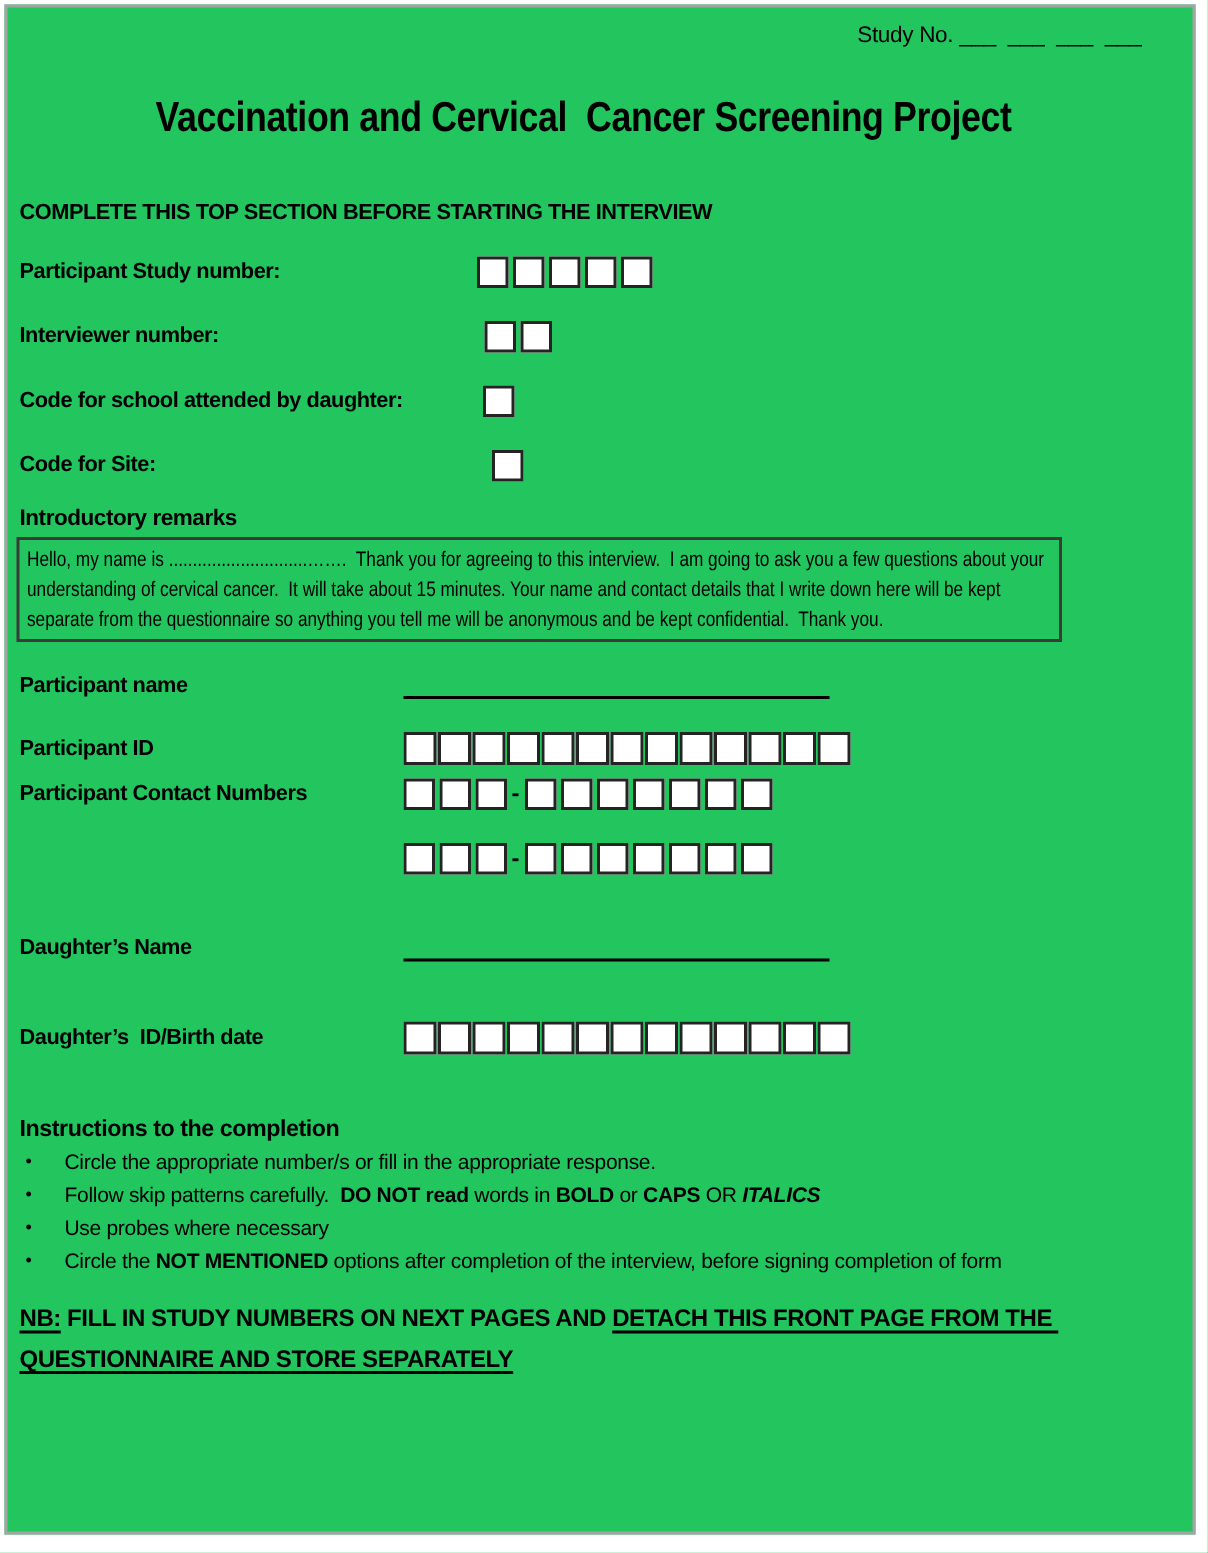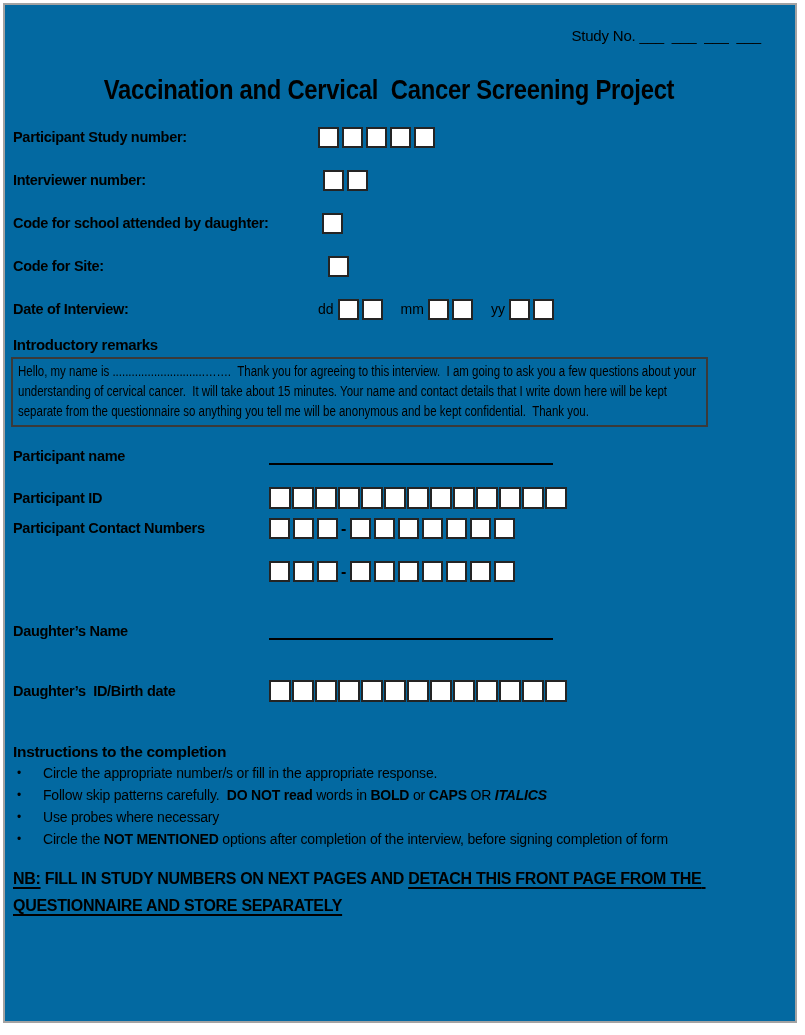--- a/index.html
+++ b/index.html
@@ -12,22 +12,22 @@
     color: #000;
   }
   .page {
     position: absolute;
     left: 3px;
     top: 3px;
     width: 794px;
     height: 1020px;
     border: 2px solid #a3a3a3;
     box-sizing: border-box;
-    background: #0369a1;
-    padding: 22px 30px 0 8px;
+    background: #22c55e;
+    padding: 10px 30px 0 8px;
     overflow: hidden;
   }
   .study-no {
     text-align: right;
     font-size: 15px;
     padding-right: 4px;
     white-space: pre;
     letter-spacing: -0.2px;
   }
   .title {
@@ -159,20 +159,21 @@
 </style>
 </head>
 <body>
 
 <div class="page">
 
   <div class="study-no">Study No. ___  ___  ___  ___</div>
 
   <div class="title">Vaccination and Cervical  Cancer Screening Project</div>
 
+  <div class="section-header">COMPLETE THIS TOP SECTION BEFORE STARTING THE INTERVIEW</div>
 
   <div class="frow top">
     <div class="flabel">Participant Study number:</div>
     <div class="boxgroup">
         <div class="cbox"></div>
         <div class="cbox"></div>
         <div class="cbox"></div>
         <div class="cbox"></div>
         <div class="cbox"></div>
       </div>
@@ -193,38 +194,20 @@
       </div>
   </div>
 
   <div class="frow top">
     <div class="flabel">Code for Site:</div>
     <div class="boxgroup" style="margin-left:10px">
         <div class="cbox"></div>
       </div>
   </div>
 
-  <div class="frow top">
-    <div class="flabel">Date of Interview:</div>
-    <span class="date-label">dd</span>
-    <div class="boxgroup pairgap">
-        <div class="cbox"></div>
-        <div class="cbox"></div>
-      </div>
-    <span class="date-label date-gap">mm</span>
-    <div class="boxgroup pairgap">
-        <div class="cbox"></div>
-        <div class="cbox"></div>
-      </div>
-    <span class="date-label date-gap">yy</span>
-    <div class="boxgroup">
-        <div class="cbox"></div>
-        <div class="cbox"></div>
-      </div>
-  </div>
 
   <div class="intro-heading">Introductory remarks</div>
 
   <div class="intro-box">
     <div class="narrow">Hello, my name is .............................…….  Thank you for agreeing to this interview.  I am going to ask you a few questions about your understanding of cervical cancer.  It will take about 15 minutes. Your name and contact details that I write down here will be kept separate from the questionnaire so anything you tell me will be anonymous and be kept confidential.  Thank you.</div>
   </div>
 
   <div class="frow lower gap-30">
     <div class="flabel">Participant name</div>
     <div class="blank-line"></div>

